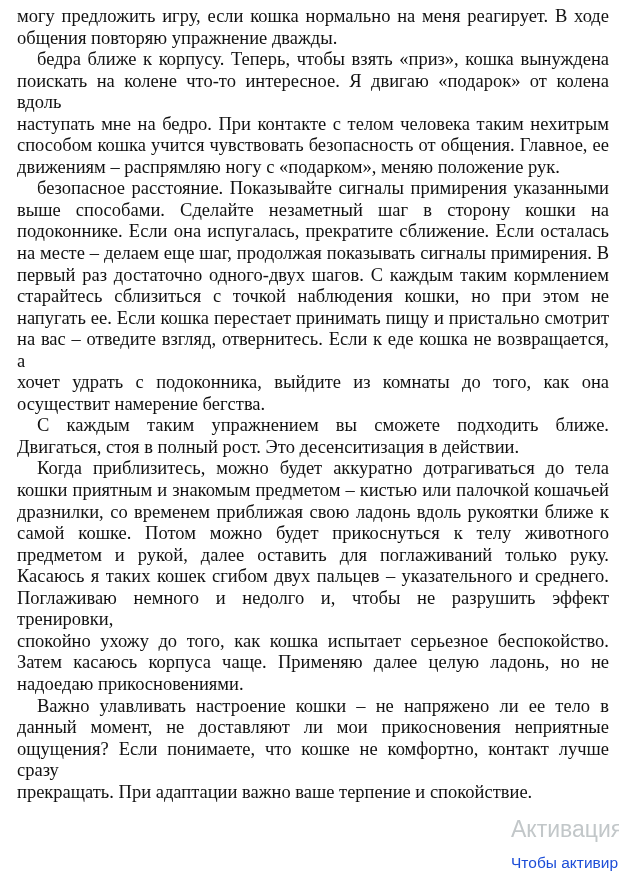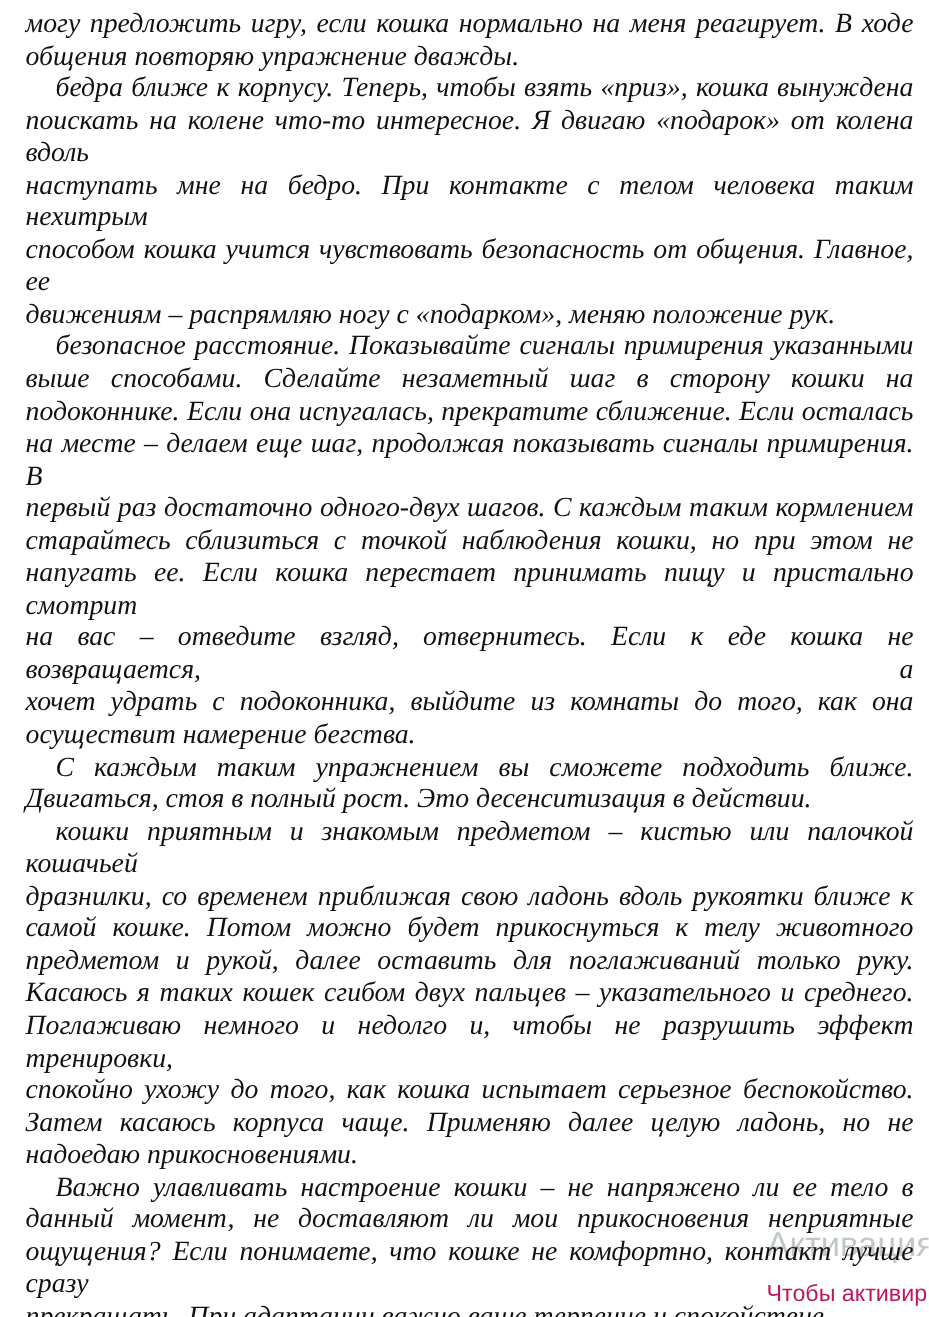--- a/index.html
+++ b/index.html
@@ -19,21 +19,20 @@
     z-index: 1;
     font-size: 18.5px;
     line-height: 21.55px;
     letter-spacing: 0;
   }
   .para { margin: 0; padding: 0; }
   .line {
     text-align: justify;
     text-align-last: justify;
     white-space: normal;
-    font-style: italic;
   }
   .line.end { text-align-last: left; }
   .para.indent .line:first-child { text-indent: 20px; }
   .wm-line1 {
     position: absolute;
     left: 511px;
     top: 816px;
     z-index: 0;
     font-family: "Liberation Sans", sans-serif;
     font-size: 23px;
@@ -46,21 +45,21 @@
     z-index: 0;
     font-family: "Liberation Sans", sans-serif;
     font-size: 15.5px;
     white-space: nowrap;
   }
 </style>
 </head>
 <body style="background: rgb(255, 255, 255);">
 
 <div class="wm-line1" style="color: rgb(194, 199, 201);">Активация</div>
-<div class="wm-line2" style="color: #be185d;">Чтобы активир</div>
+<div class="wm-line2" style="color: #1d4ed8;">Чтобы активир</div>
 
 <div class="page" style="color: rgb(17, 17, 17);">
     <div class="para">
       <div class="line">могу предложить игру, если кошка нормально на меня реагирует. В ходе</div>
       <div class="line end">общения повторяю упражнение дважды.</div>
     </div>
     <div class="para indent">
       <div class="line">бедра ближе к корпусу. Теперь, чтобы взять «приз», кошка вынуждена</div>
       <div class="line">поискать на колене что-то интересное. Я двигаю «подарок» от колена вдоль</div>
       <div class="line">наступать мне на бедро. При контакте с телом человека таким нехитрым</div>
@@ -77,20 +76,21 @@
       <div class="line">напугать ее. Если кошка перестает принимать пищу и пристально смотрит</div>
       <div class="line">на вас – отведите взгляд, отвернитесь. Если к еде кошка не возвращается, а</div>
       <div class="line">хочет удрать с подоконника, выйдите из комнаты до того, как она</div>
       <div class="line end">осуществит намерение бегства.</div>
     </div>
     <div class="para indent">
       <div class="line">С каждым таким упражнением вы сможете подходить ближе.</div>
       <div class="line end">Двигаться, стоя в полный рост. Это десенситизация в действии.</div>
     </div>
     <div class="para indent">
+      <div class="line">Когда приблизитесь, можно будет аккуратно дотрагиваться до тела</div>
       <div class="line">кошки приятным и знакомым предметом – кистью или палочкой кошачьей</div>
       <div class="line">дразнилки, со временем приближая свою ладонь вдоль рукоятки ближе к</div>
       <div class="line">самой кошке. Потом можно будет прикоснуться к телу животного</div>
       <div class="line">предметом и рукой, далее оставить для поглаживаний только руку.</div>
       <div class="line">Касаюсь я таких кошек сгибом двух пальцев – указательного и среднего.</div>
       <div class="line">Поглаживаю немного и недолго и, чтобы не разрушить эффект тренировки,</div>
       <div class="line">спокойно ухожу до того, как кошка испытает серьезное беспокойство.</div>
       <div class="line">Затем касаюсь корпуса чаще. Применяю далее целую ладонь, но не</div>
       <div class="line end">надоедаю прикосновениями.</div>
     </div>

